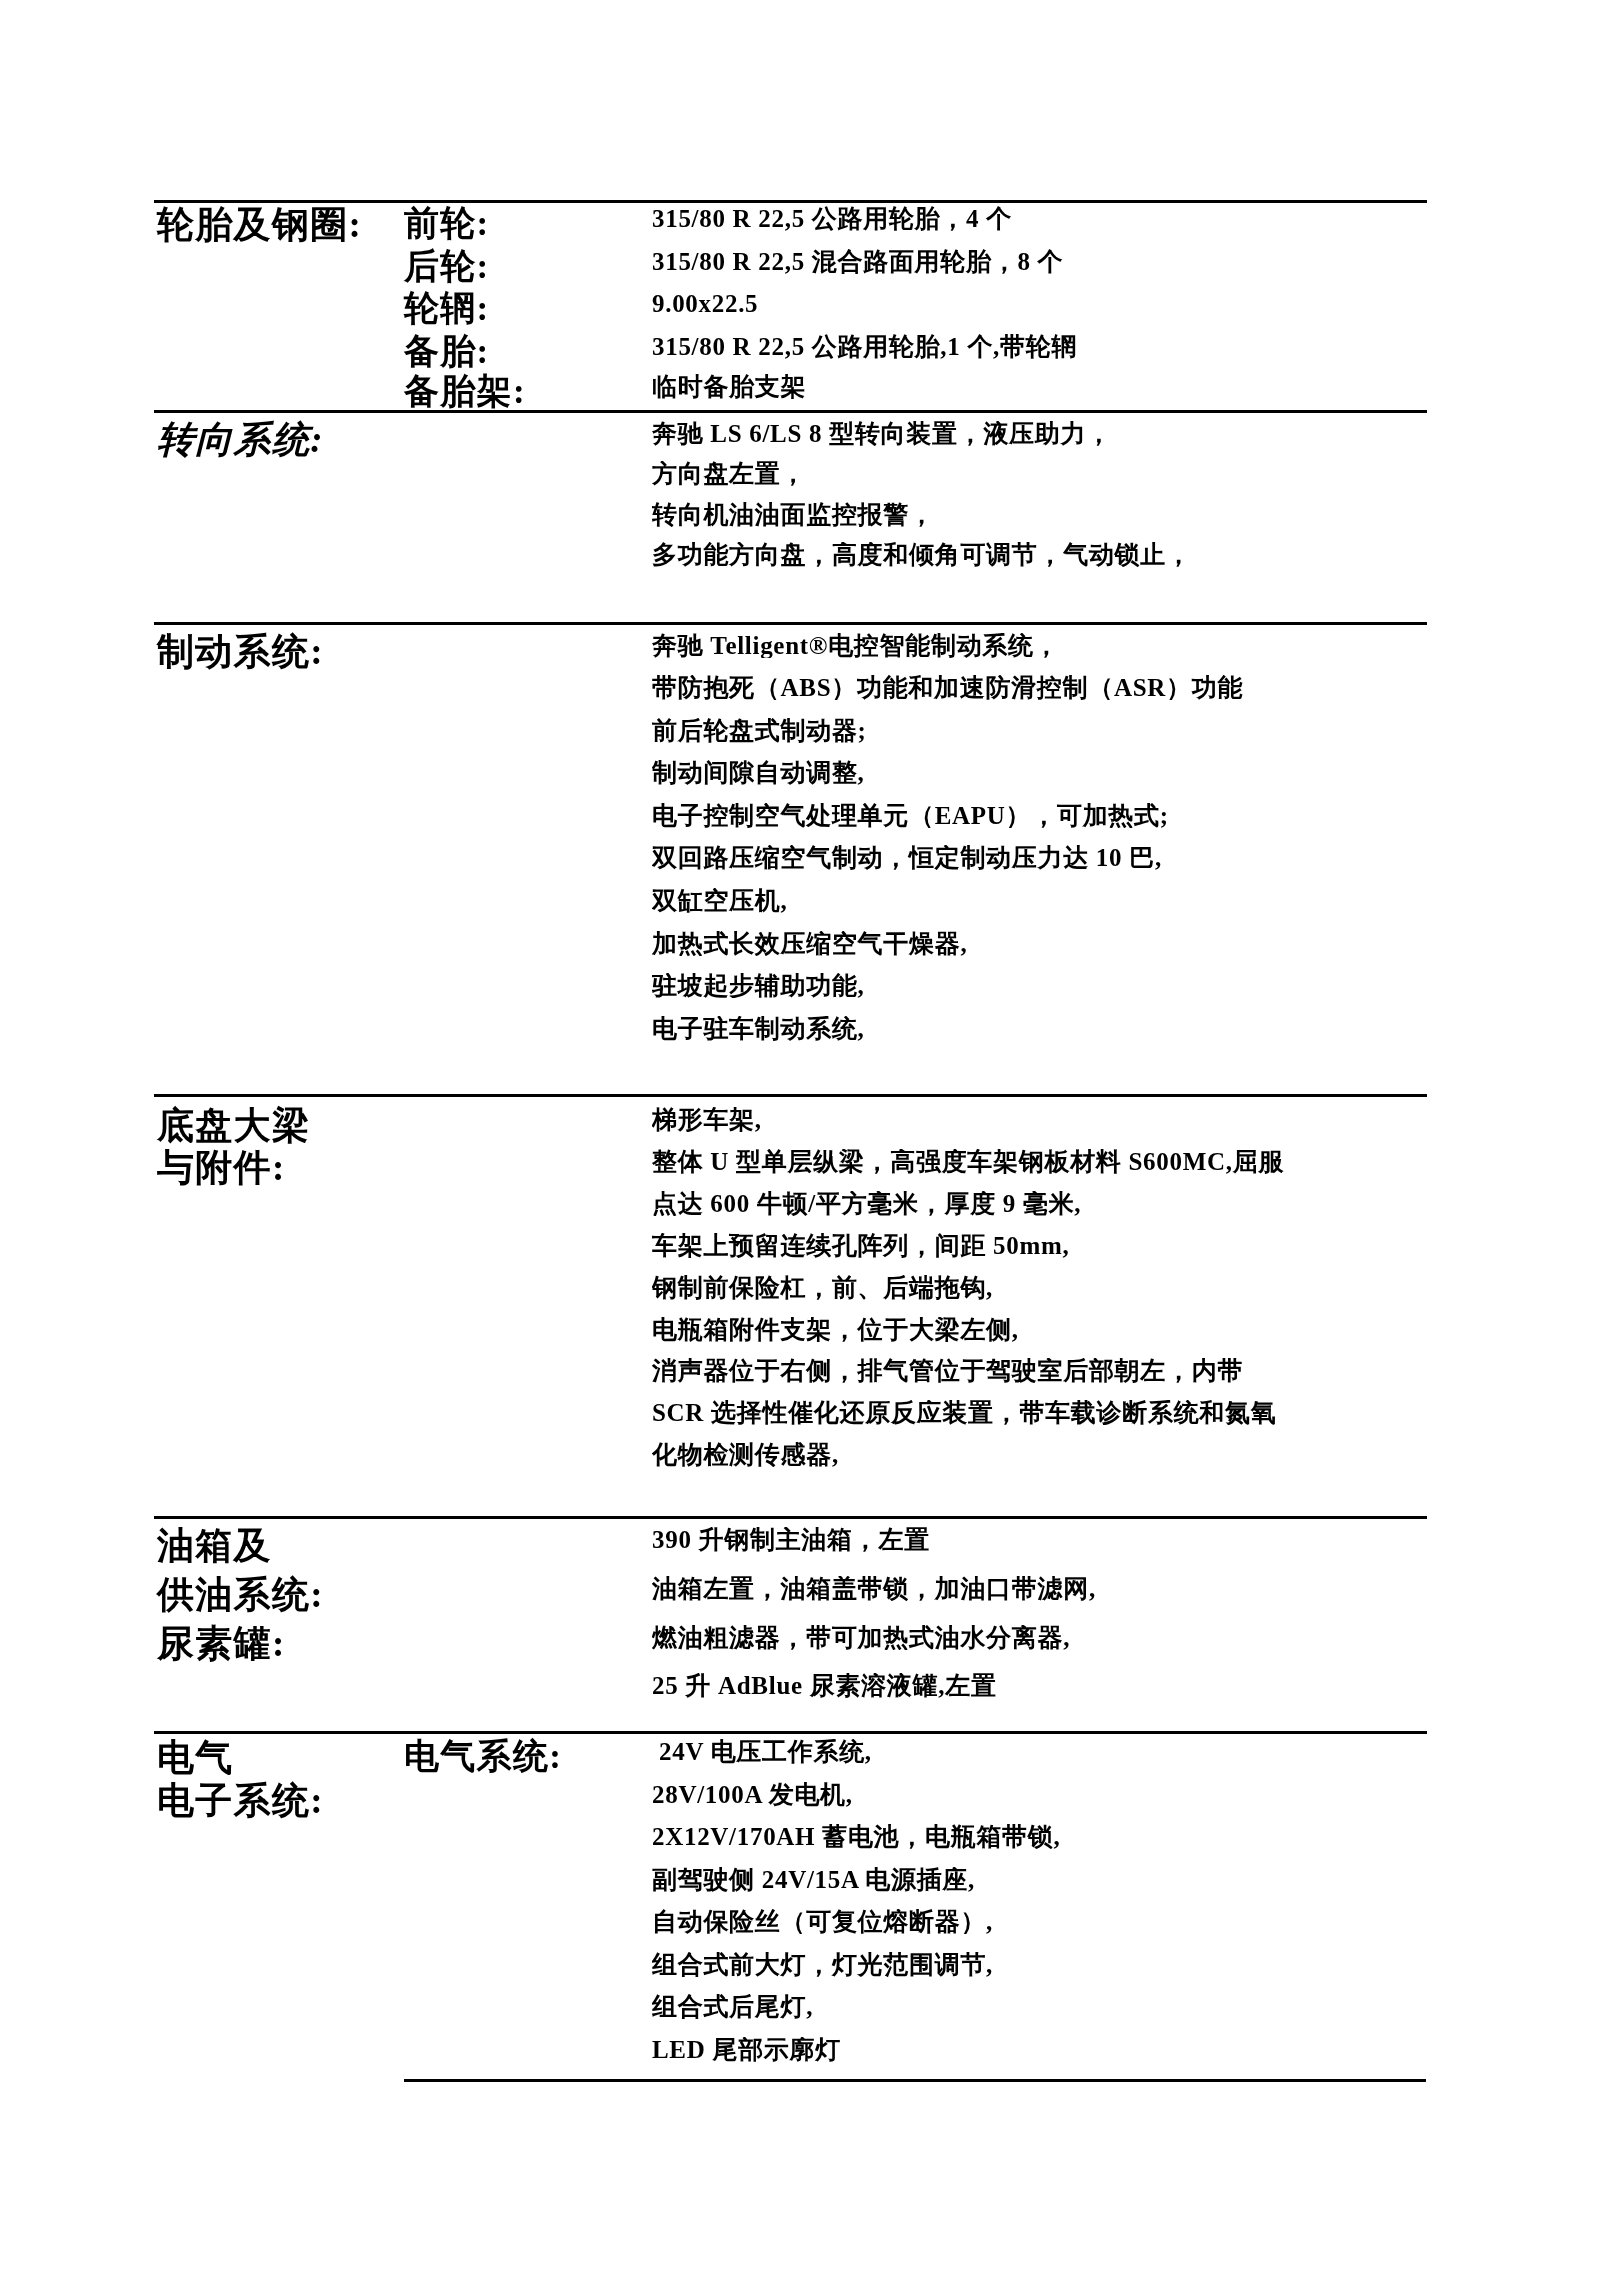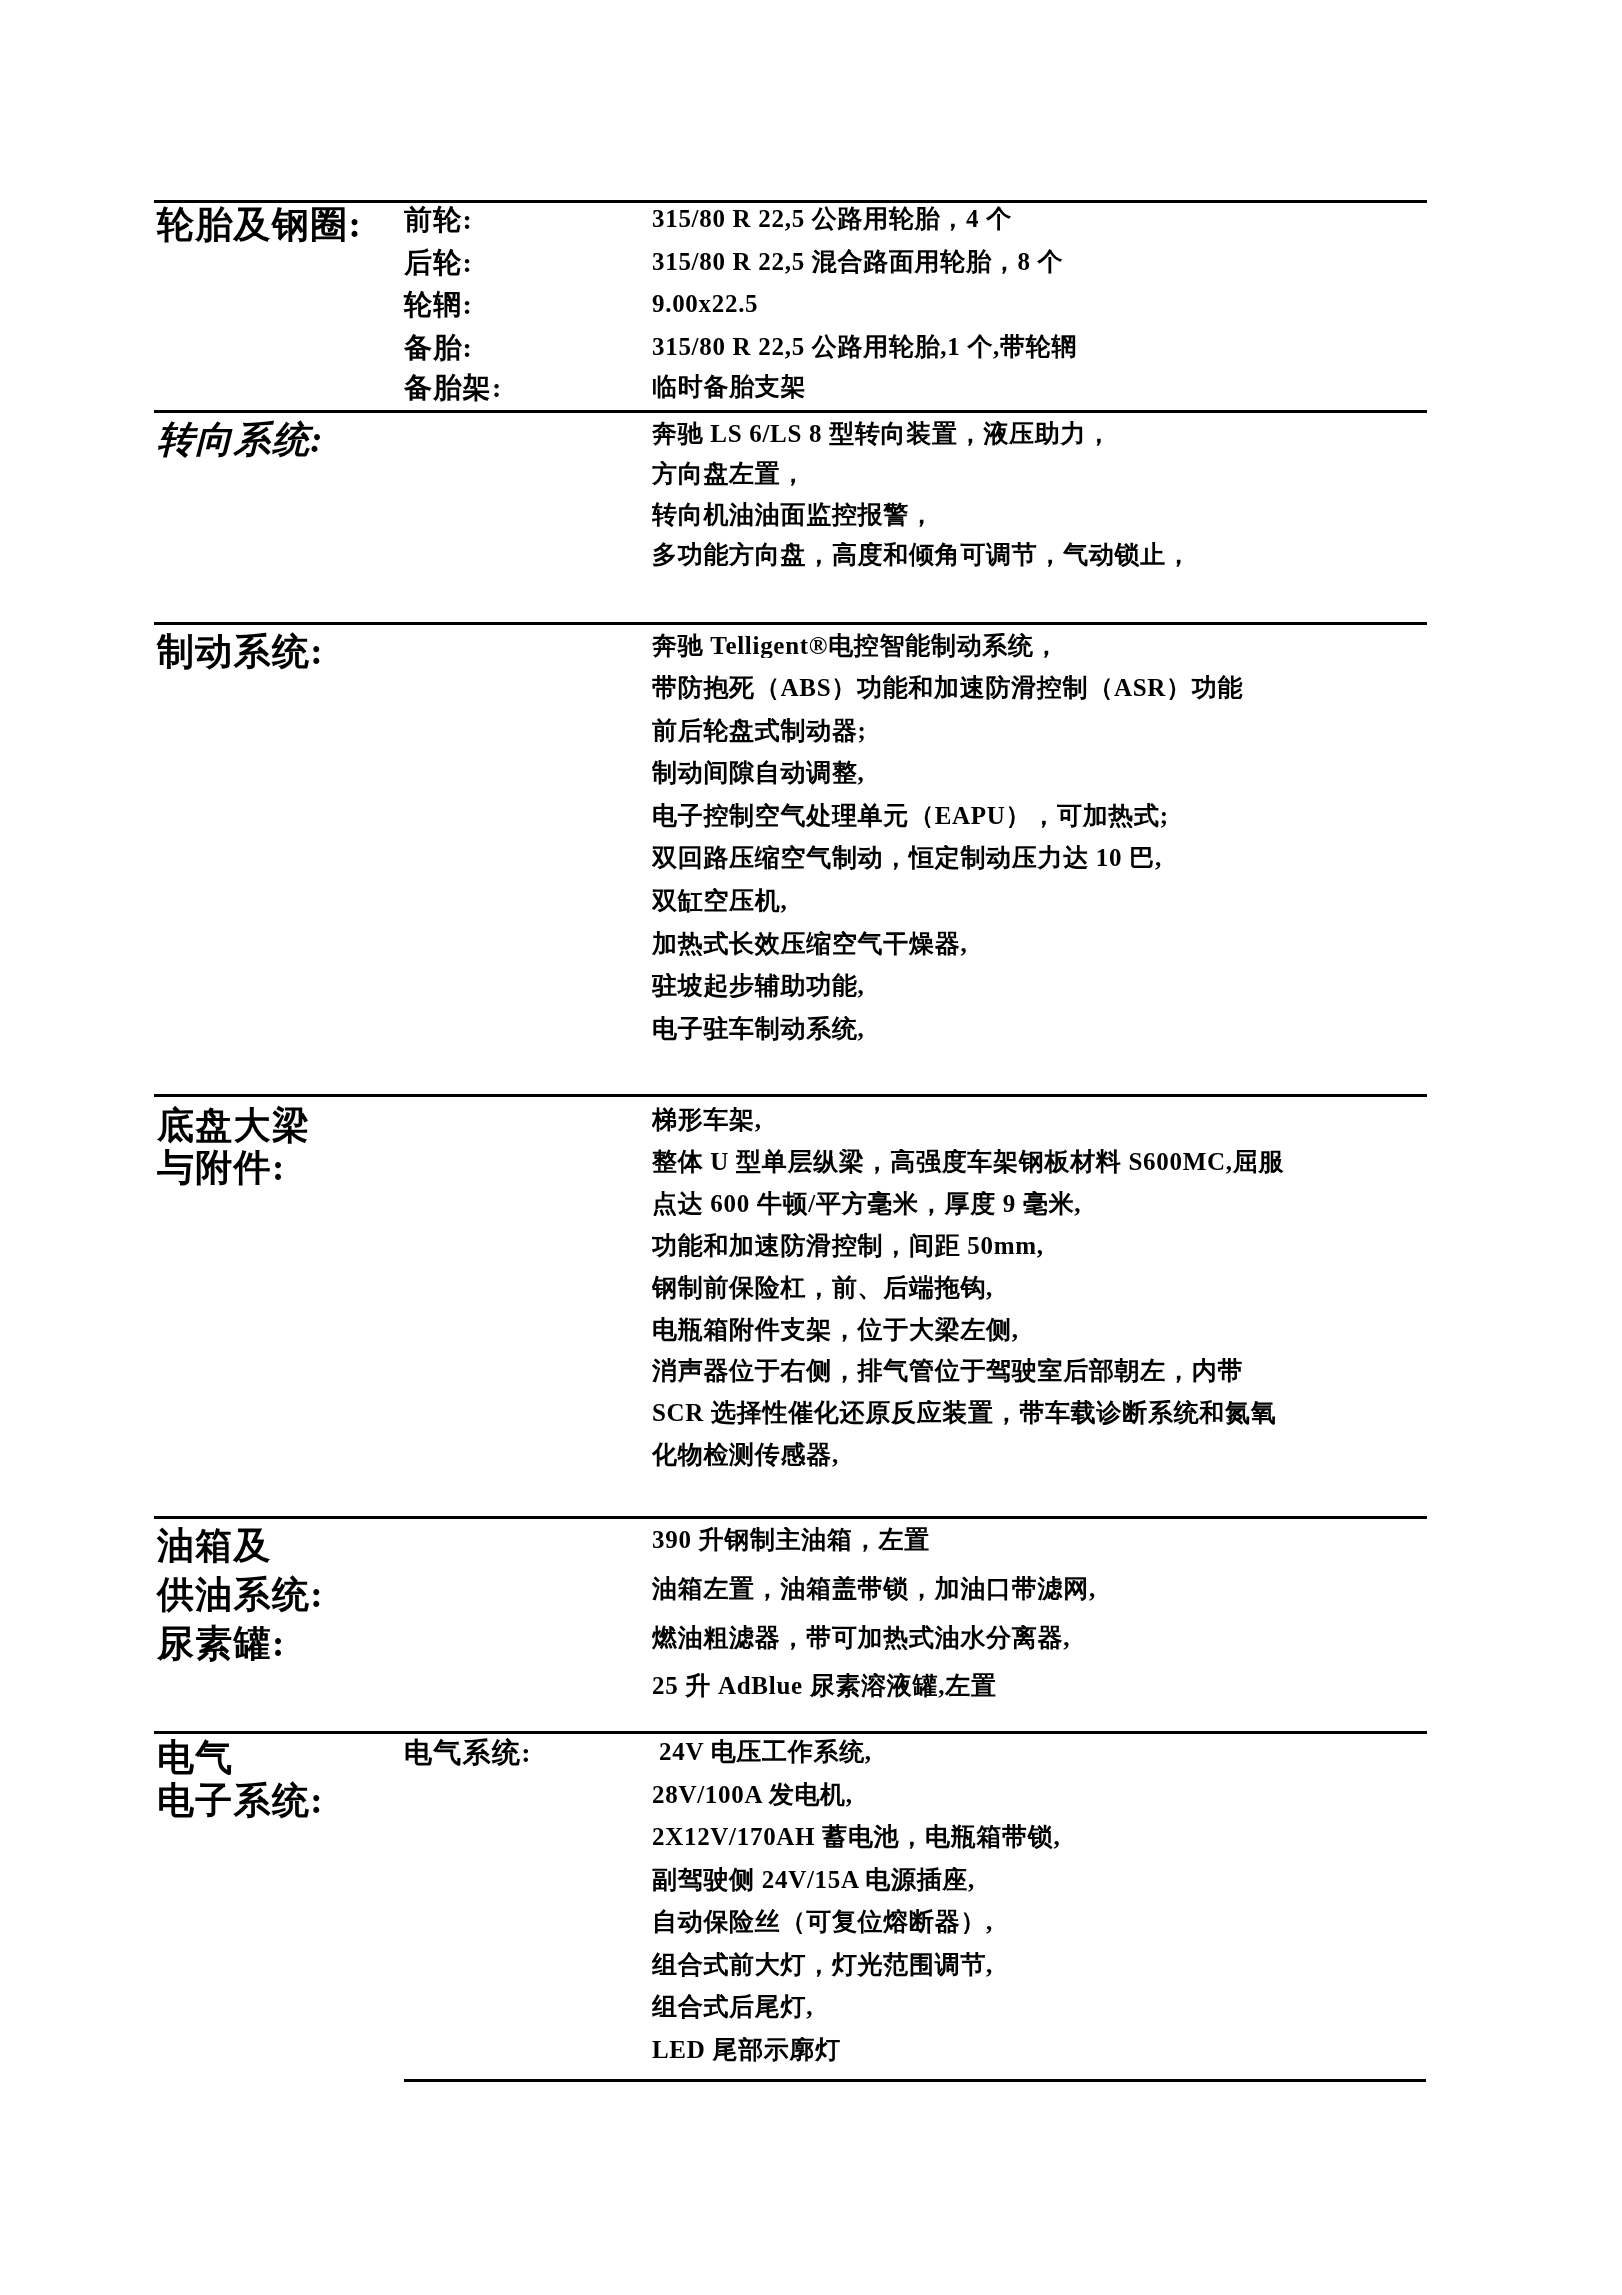--- a/index.html
+++ b/index.html
@@ -35,21 +35,21 @@
     left: 157px;
     font-size: 37px;
     font-weight: 700;
     line-height: 1;
     white-space: pre;
     letter-spacing: 1.3px;
   }
   .sub-label {
     position: absolute;
     left: 404px;
-    font-size: 28px;
+    font-size: 35px;
     font-weight: 700;
     line-height: 1;
     white-space: pre;
     letter-spacing: 1.3px;
   }
   .row-content {
     position: absolute;
     left: 652px;
     width: 778px;
     font-size: 25px;
@@ -94,21 +94,21 @@
       <div class="row-content" style="top: 888px;">双缸空压机,</div>
       <div class="row-content" style="top: 931px;">加热式长效压缩空气干燥器,</div>
       <div class="row-content" style="top: 973px;">驻坡起步辅助功能,</div>
       <div class="row-content" style="top: 1016px;">电子驻车制动系统,</div>
       <div class="rule" style="top: 1094px;"></div>
       <div class="section-label" style="top: 1107px; text-align: right;">底盘大梁</div>
       <div class="section-label" style="top: 1149px;">与附件:</div>
       <div class="row-content" style="top: 1107px;">梯形车架,</div>
       <div class="row-content" style="top: 1149px;">整体 U 型单层纵梁，高强度车架钢板材料 S600MC,屈服</div>
       <div class="row-content" style="top: 1191px;">点达 600 牛顿/平方毫米，厚度 9 毫米,</div>
-      <div class="row-content" style="top: 1233px;">功能和加速防滑控制，间距 50mm,</div>
+      <div class="row-content" style="top: 1233px;">车架上预留连续孔阵列，间距 50mm,</div>
       <div class="row-content" style="top: 1275px;">钢制前保险杠，前、后端拖钩,</div>
       <div class="row-content" style="top: 1317px;">电瓶箱附件支架，位于大梁左侧,</div>
       <div class="row-content" style="top: 1358px;">消声器位于右侧，排气管位于驾驶室后部朝左，内带</div>
       <div class="row-content" style="top: 1400px;">SCR 选择性催化还原反应装置，带车载诊断系统和氮氧</div>
       <div class="row-content" style="top: 1442px;">化物检测传感器,</div>
       <div class="rule" style="top: 1516px;"></div>
       <div class="section-label" style="top: 1527px;">油箱及</div>
       <div class="section-label" style="top: 1576px;">供油系统:</div>
       <div class="section-label" style="top: 1625px;">尿素罐:</div>
       <div class="row-content" style="top: 1527px;">390 升钢制主油箱，左置</div>

